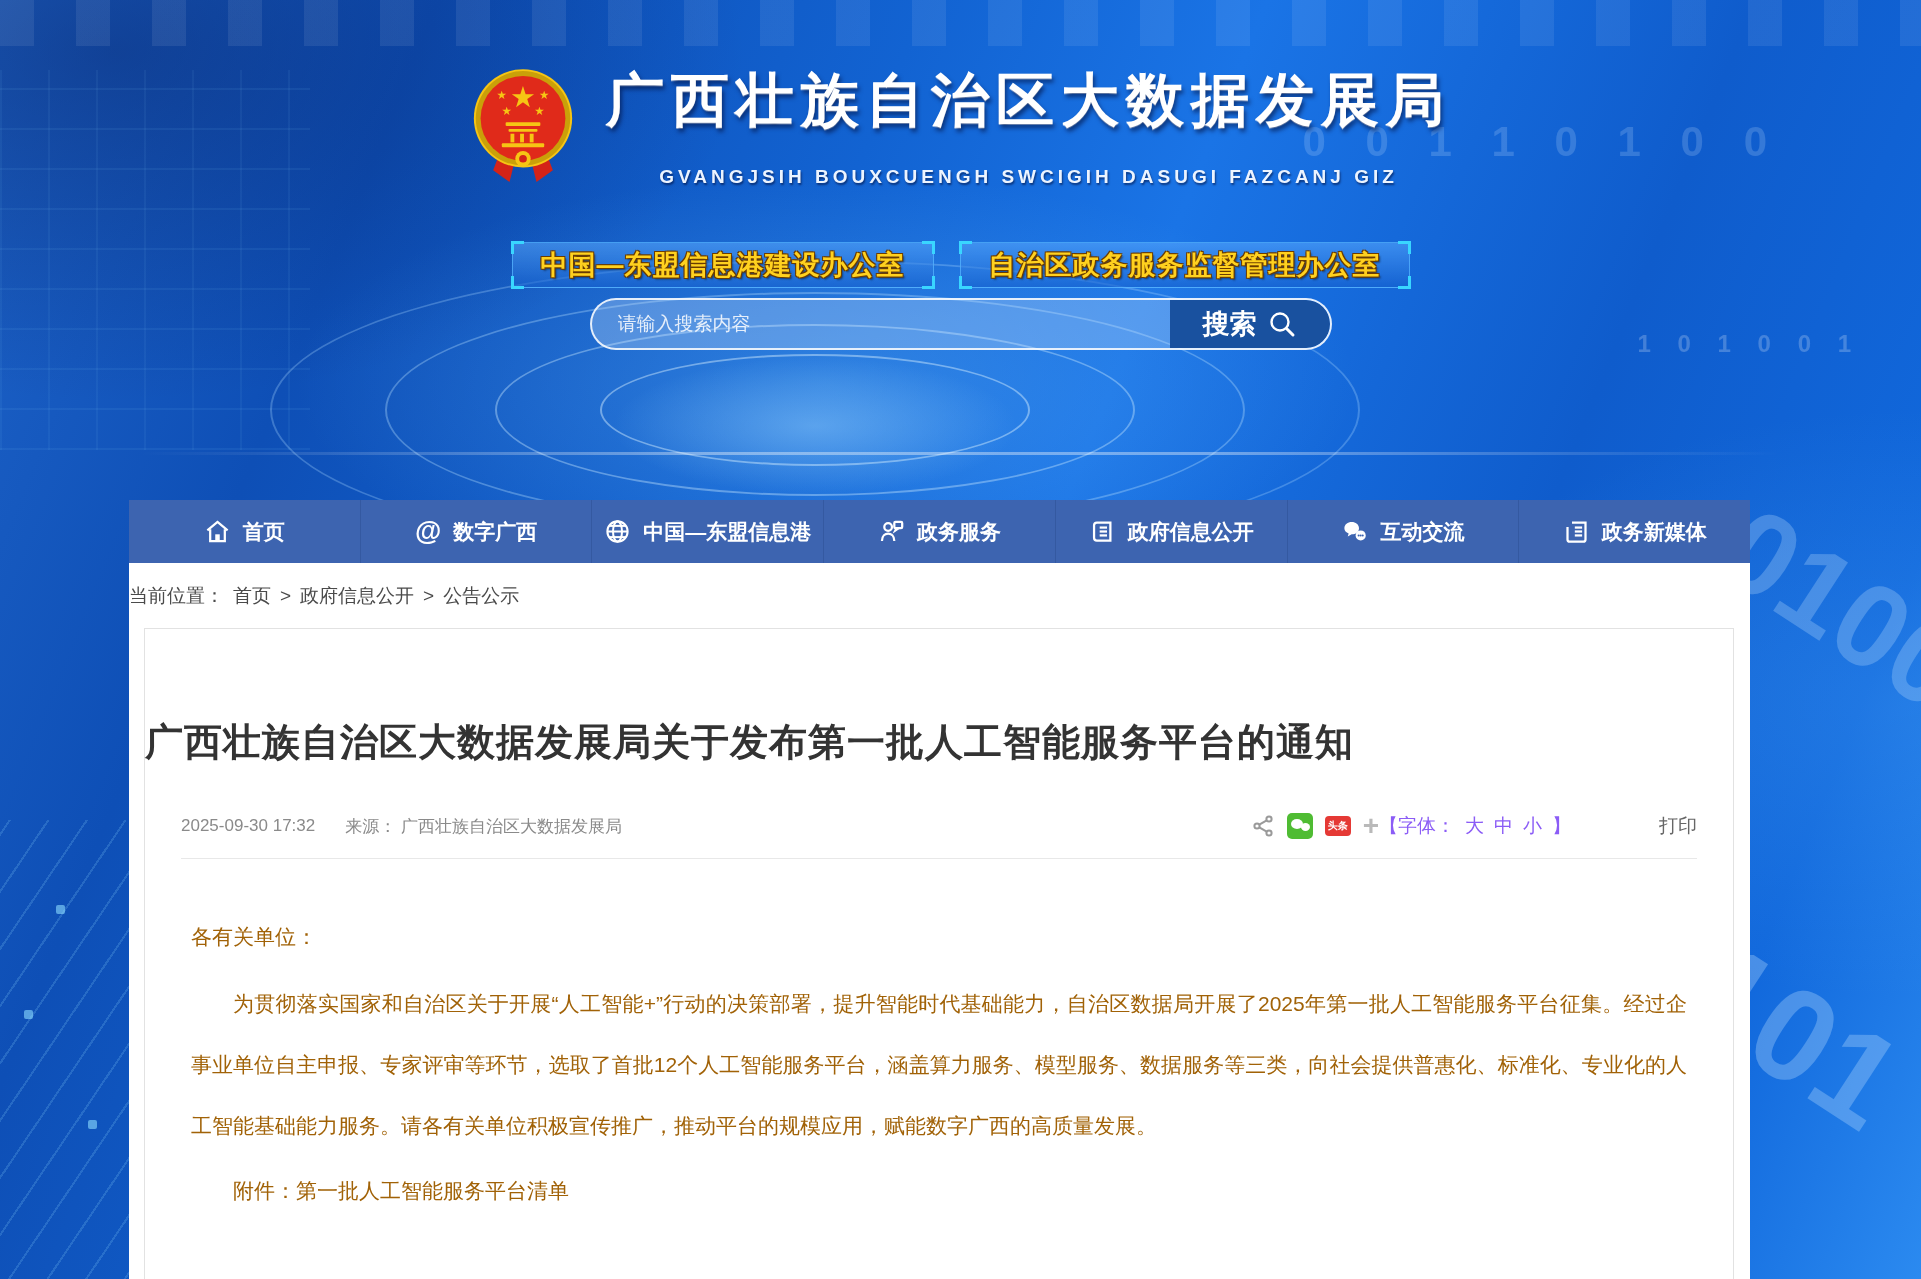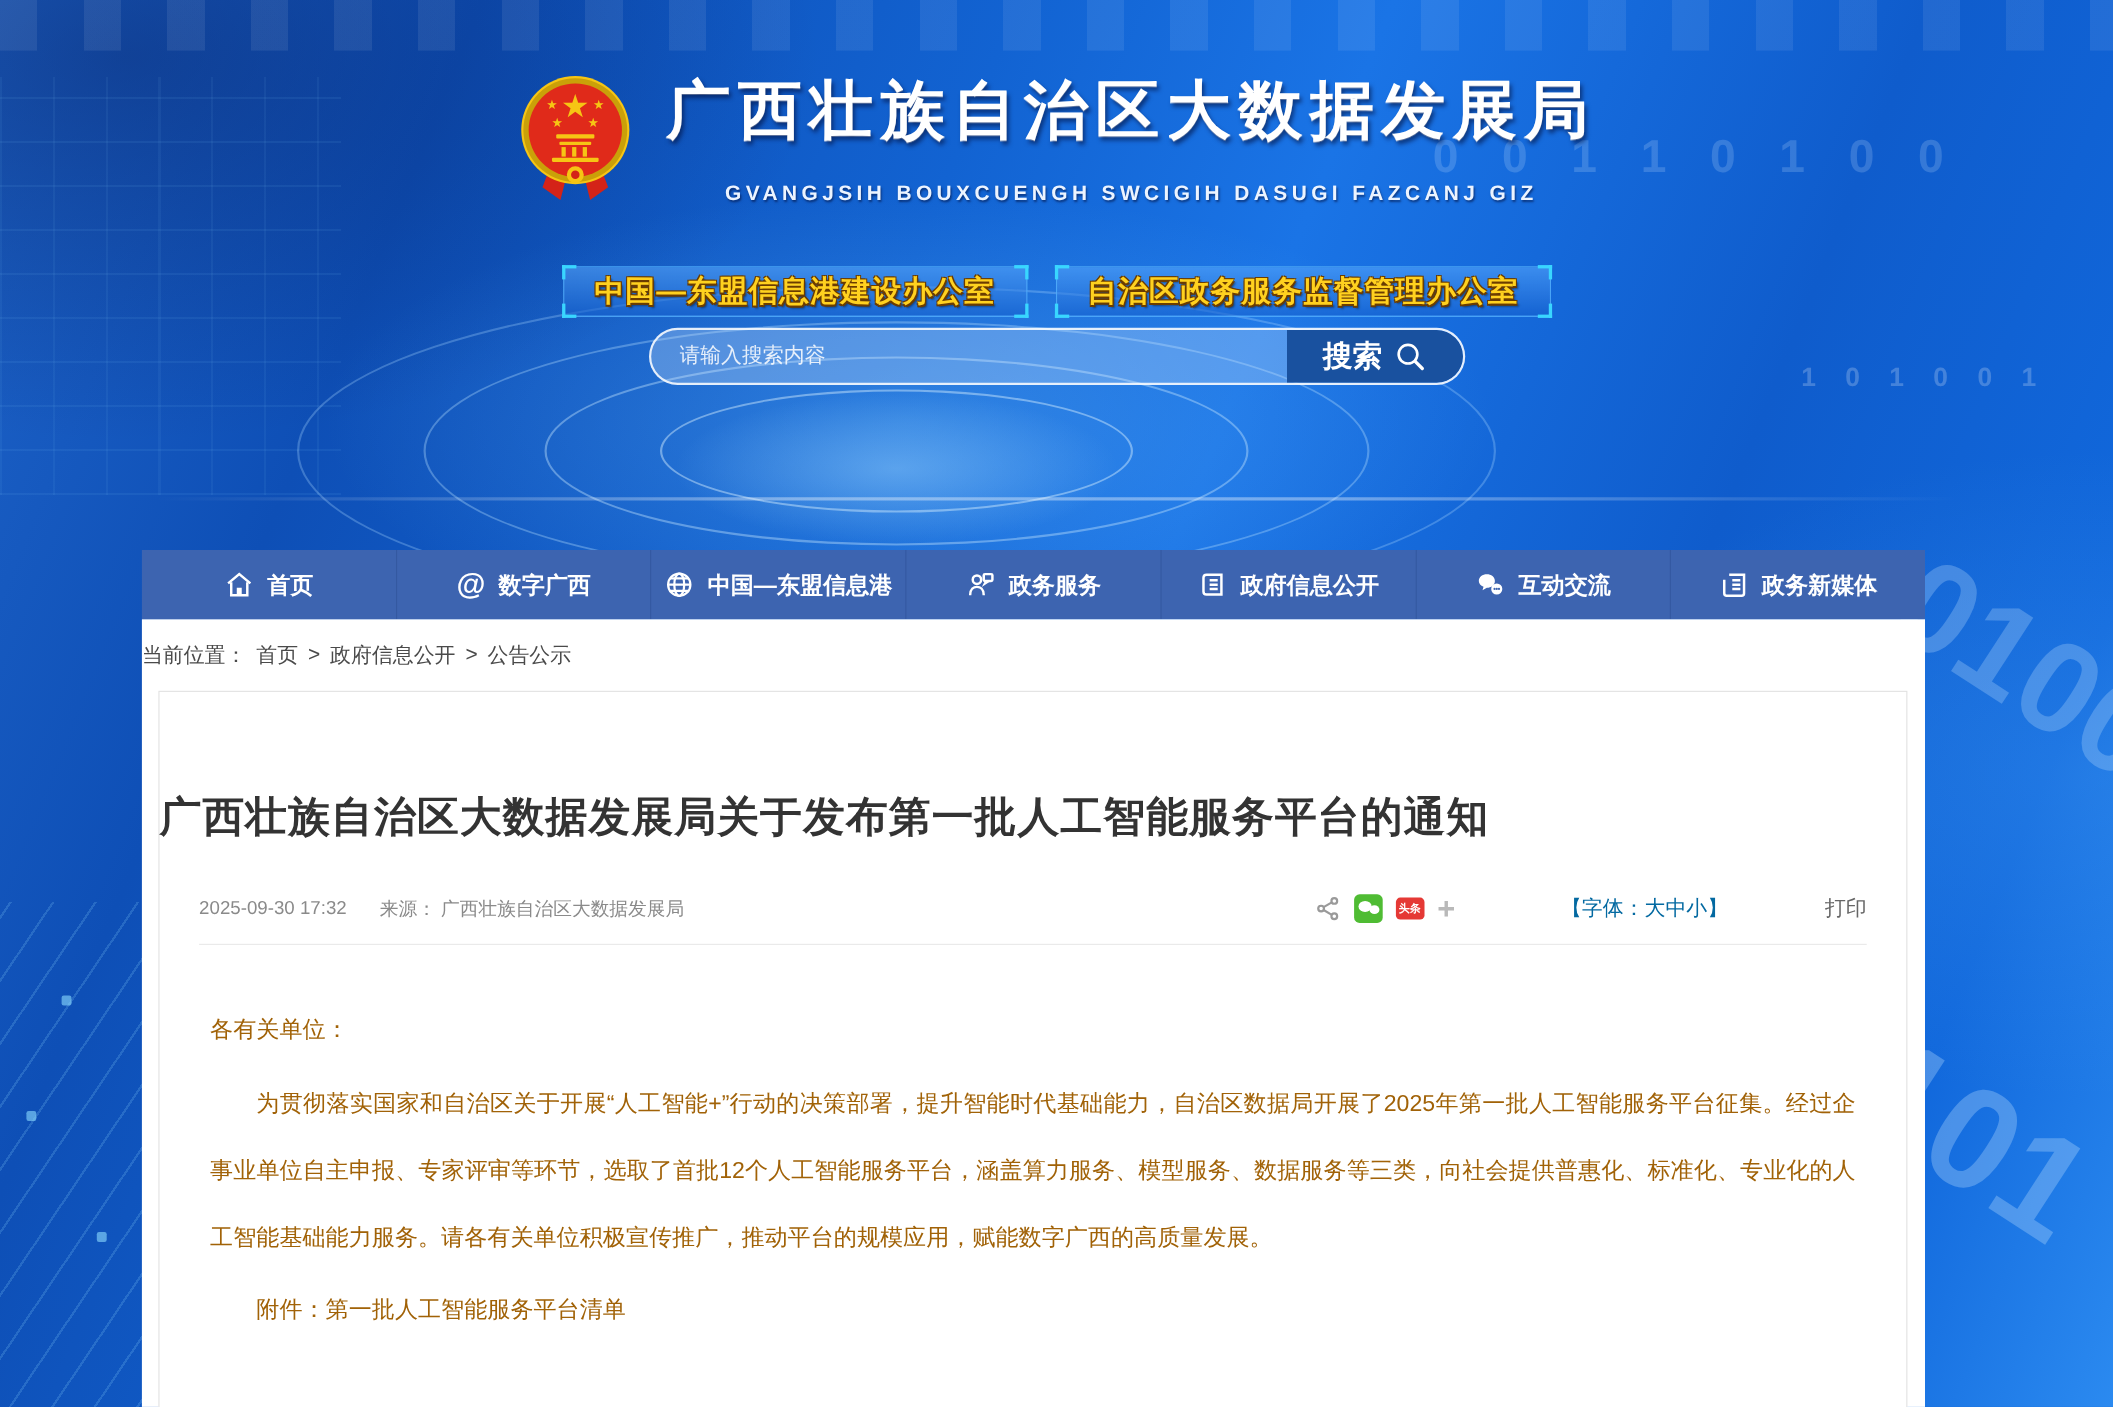--- a/index.html
+++ b/index.html
@@ -102,21 +102,21 @@
   .meta-left{ display:flex; gap:30px; align-items:center; }
   .meta-right{ margin-left:auto; display:flex; align-items:center; }
   .share-cluster{ display:flex; align-items:center; gap:12px; }
   .icon-btn{ cursor:pointer; display:flex; align-items:center; }
   .wechat-chip{ width:26px; height:26px; border-radius:5px; background:#4fbc33; position:relative; }
   .wechat-chip::before{ content:""; position:absolute; left:4px; top:6px; width:12px; height:10px; border-radius:50%; background:#fff; }
   .wechat-chip::after{ content:""; position:absolute; right:3px; top:10px; width:9px; height:8px; border-radius:50%; background:#fff; }
   .toutiao-chip{ min-width:26px; height:20px; border-radius:4px; background:#e53935; color:#fff;
     font-size:10px; font-weight:bold; display:flex; align-items:center; justify-content:center; padding:0 3px; }
   .plus-glyph{ color:#b9b9b9; font-size:28px; font-weight:bold; line-height:1; }
-  .font-tool{ margin-left:96px; color:#0369a1; font-size:19px; display:flex; align-items:center; }
+  .font-tool{ color:#8b5cf6; font-size:19px; display:flex; gap:10px; align-items:center; }
   .font-size-opt{ cursor:pointer; }
   .print-btn{ margin-left:88px; color:#666; font-size:19px; cursor:pointer; }
   .meta-divider{ margin:18px 36px 0 36px; border-top:1px solid #e8e8e8; }
 
   .body-text{ padding:0 46px; color:#a16207; font-size:21px; }
   .body-text p{ line-height:2.9; text-align:justify; }
   .p-salutation{ margin-top:48px; }
   .p-main{ margin-top:6px; text-indent:2em; }
   .p-attach{ margin-top:4px; text-indent:2em; }
 </style>

